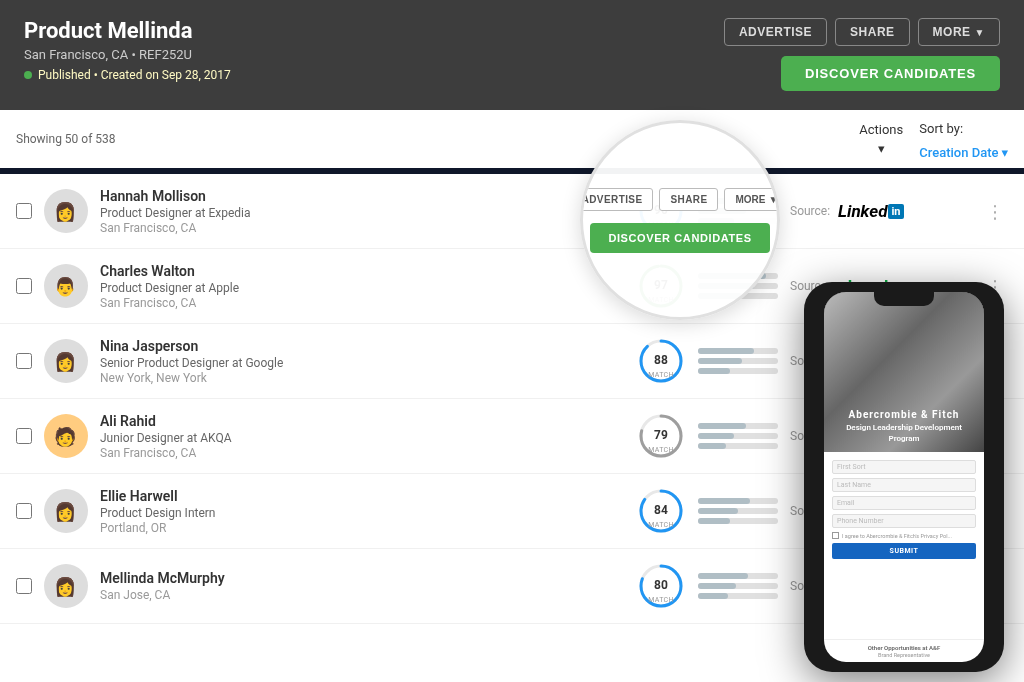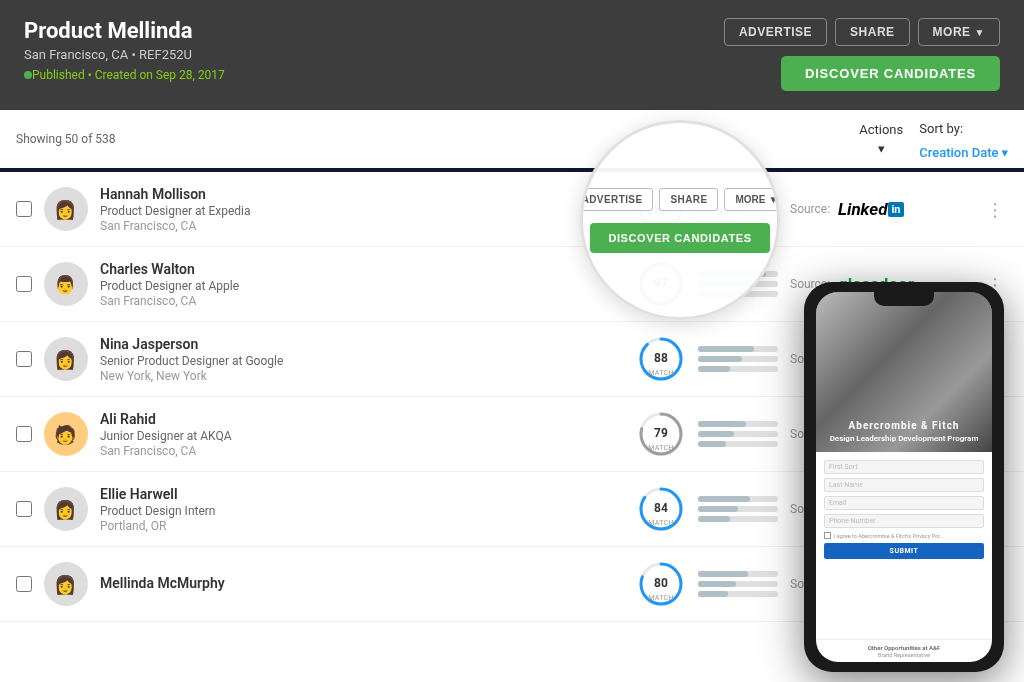--- a/index.html
+++ b/index.html
@@ -38,23 +38,23 @@
       margin-bottom: 4px;
     }
     .job-meta {
       font-size: 13px;
       color: #ccc;
       margin-bottom: 6px;
     }
     .job-status {
       display: flex;
       align-items: center;
-      gap: 0;
+      gap: 6px;
       font-size: 12px;
-      color: #84cc16;
+      color: #fef9c3;
     }
     .status-dot {
       width: 8px;
       height: 8px;
       background: #4caf50;
       border-radius: 50%;
     }
     .header-right {
       display: flex;
       flex-direction: column;
@@ -91,21 +91,21 @@
       font-weight: 700;
       border-radius: 5px;
       cursor: pointer;
       letter-spacing: 0.8px;
       white-space: nowrap;
     }
 
     
     .subheader {
       background: #fff;
-      border-bottom: 4px solid #0f172a;
+      border-bottom: 6px solid #0f172a;
       padding: 8px 16px;
       display: flex;
       align-items: center;
       justify-content: space-between;
     }
     .showing-text {
       font-size: 12px;
       color: #666;
     }
     .subheader-right {
@@ -290,21 +290,21 @@
       bottom: 10px;
       width: 200px;
       height: 390px;
       z-index: 10;
     }
     .phone-frame {
       width: 200px;
       height: 390px;
       background: #1a1a1a;
       border-radius: 28px;
-      padding: 10px 12px;
+      padding: 10px 20px;
       box-shadow: 0 10px 40px rgba(0,0,0,0.5);
       position: relative;
       overflow: hidden;
     }
     .phone-notch {
       width: 60px;
       height: 14px;
       background: #1a1a1a;
       border-radius: 0 0 10px 10px;
       position: absolute;
@@ -705,20 +705,21 @@
         <span class="smartjobs-logo"><strong>Smart</strong>Jobs</span>
       </div>
       <div class="more-dots">⋮</div>
     </div>
 
     <div class="candidate-row">
       <input type="checkbox" class="checkbox" style="">
       <div class="avatar">👩</div>
       <div class="candidate-info">
         <div class="candidate-name">Mellinda McMurphy</div>
+        <div class="candidate-location">San Jose, CA</div>
       </div>
       <div class="match-circle">
         <svg viewBox="0 0 50 50">
             <circle class="circle-bg" cx="25" cy="25" r="20"></circle>
             <circle class="circle-fg" cx="25" cy="25" r="20" stroke="#2196f3" stroke-dasharray="101 126" stroke-dashoffset="0"></circle>
           </svg>
         <div class="match-num">80</div>
         <div class="match-label">MATCH</div>
       </div>
       <div class="match-bars">

